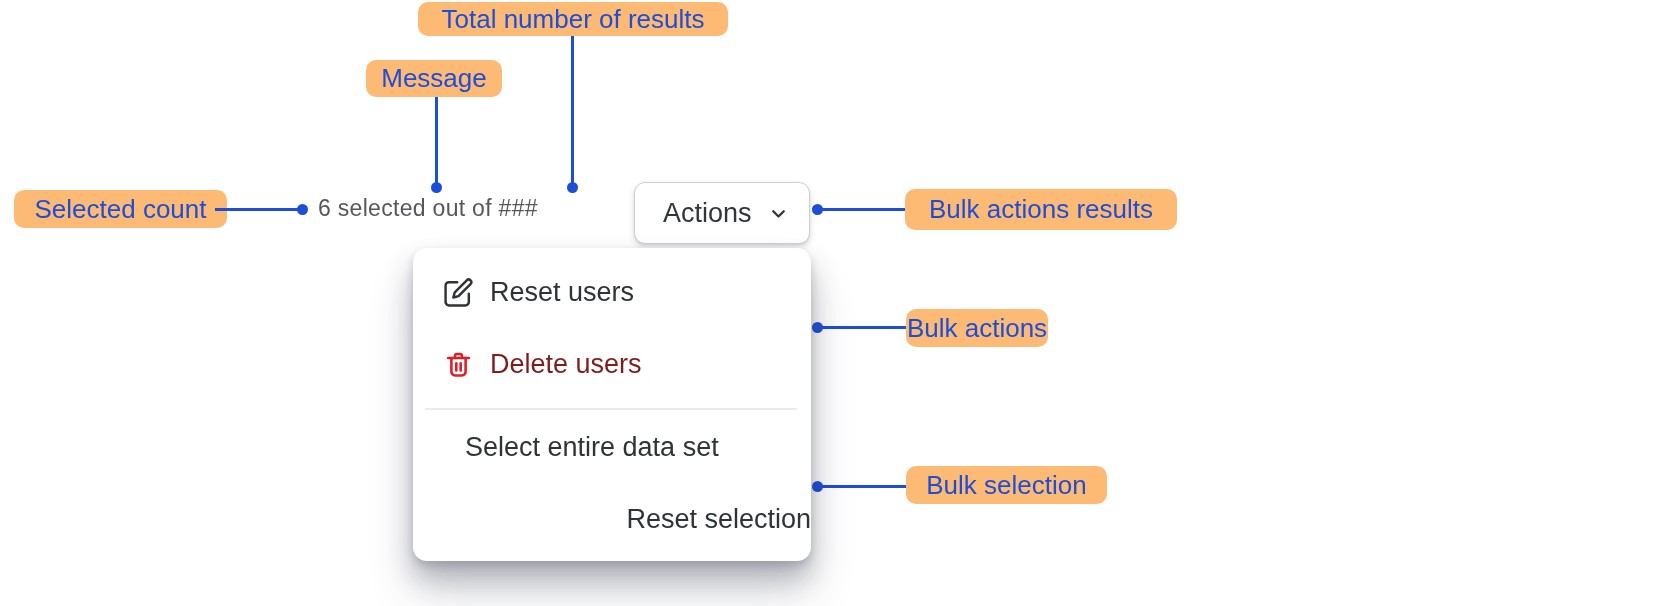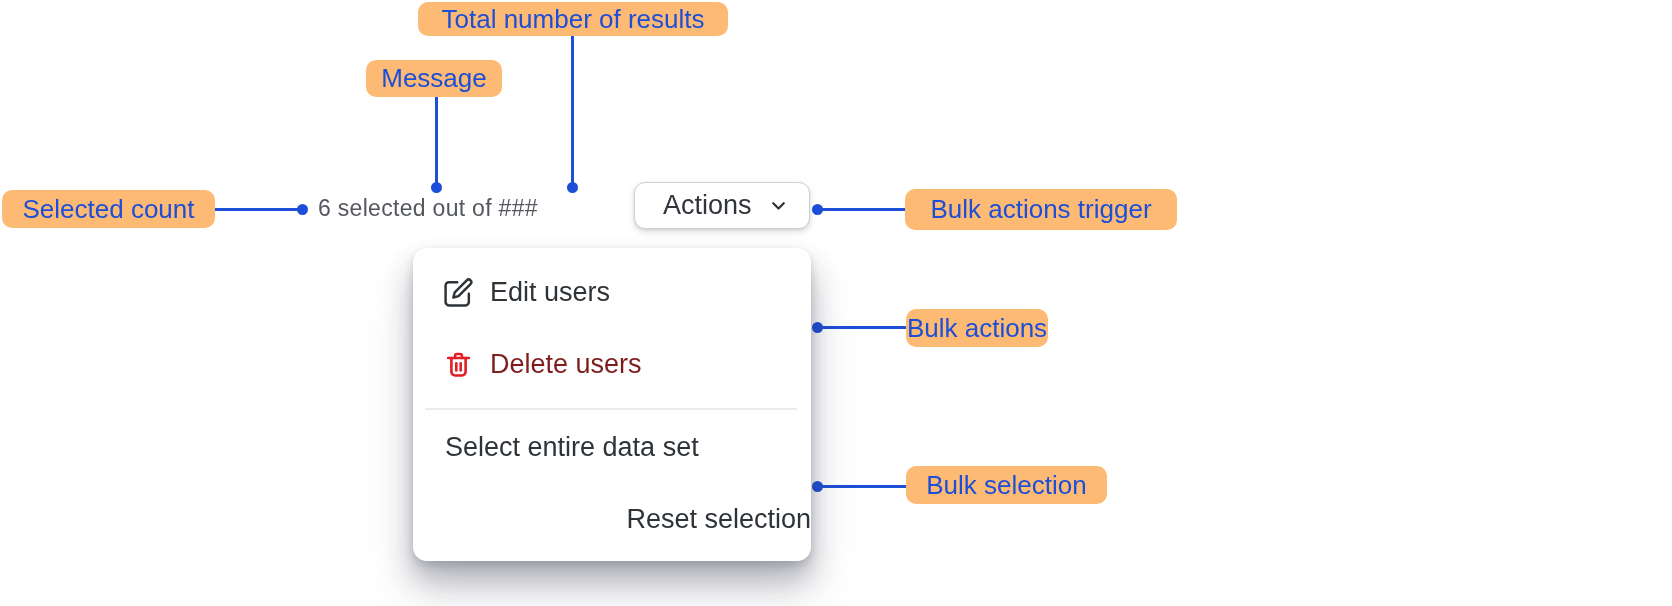--- a/index.html
+++ b/index.html
@@ -23,21 +23,21 @@
   }
   .line{position:absolute;background:#1d4ed8;}
   .dot{position:absolute;width:11px;height:11px;border-radius:50%;background:#1d4ed8;}
 
   
   .bulk-message{
     position:absolute;left:318px;top:195px;
     font-size:23px;color:#54575e;letter-spacing:.3px;
   }
   .actions-btn{
-    position:absolute;left:634px;top:182px;width:176px;height:47px;
+    position:absolute;left:634px;top:182px;width:176px;height:62px;
     box-sizing:border-box;
     background:#ffffff;
     border:1.5px solid #cdd0d4;
     border-radius:11px;
     display:flex;align-items:center;justify-content:space-between;
     padding:0 20px 0 28px;
     font-size:27px;color:#31353b;
     box-shadow:0 3px 6px rgba(40,44,60,.16), 0 1px 2px rgba(0,0,0,.08);
     cursor:pointer;
   }
@@ -52,40 +52,40 @@
                0 32px 48px rgba(55,60,80,.16);
   }
   .menu-item{
     position:absolute;left:0;right:0;height:56px;
     display:flex;align-items:center;
     font-size:27px;color:#2e3338;
     cursor:pointer;
     box-sizing:border-box;
   }
   .menu-item.with-icon{padding-left:30px;gap:16px;}
-  .menu-item.text-only{padding-left:32px;}
+  .menu-item.text-only{padding-left:16px;margin-left:36px;}
   .menu-item.destructive{color:#7f1d1d;}
   .menu-item svg{display:block;flex:0 0 auto;}
   .menu-divider{
     position:absolute;left:12px;right:14px;top:160px;height:2px;
     background:#e9ebee;border:none;margin:0;
   }
 </style>
 </head>
 <body>
 
 <div class="canvas">
 
-  <div class="callout" style="left:2px;top:190px;width:213px;height:38px;">Selected count</div>
+  <div class="callout" style="left:14px;top:190px;width:213px;height:38px;">Selected count</div>
 
   <div class="callout" style="left:366px;top:60px;width:136px;height:37px;">Message</div>
 
   <div class="callout" style="left:418px;top:2px;width:310px;height:34px;">Total number of results</div>
 
-  <div class="callout" style="left:905px;top:189px;width:272px;height:41px;">Bulk actions trigger</div>
+  <div class="callout" style="left:905px;top:189px;width:272px;height:41px;">Bulk actions results</div>
 
   <div class="callout" style="left:906px;top:309px;width:142px;height:38px;">Bulk actions</div>
 
   <div class="callout" style="left:906px;top:466px;width:201px;height:38px;">Bulk selection</div>
 
   <div class="line" style="left:215px;top:208px;width:84px;height:3px;"></div>
   <div class="dot" style="left:297px;top:204px;"></div>
 
   <div class="line" style="left:435px;top:97px;width:3px;height:88px;"></div>
   <div class="dot" style="left:431px;top:182px;"></div>
@@ -115,21 +115,21 @@
 
   <div class="menu-panel">
 
     <div class="menu-item with-icon" style="top:16px;">
       <span>
         <svg width="31" height="31" viewBox="0 0 24 24" fill="none" stroke="#2e3338" stroke-width="1.9" stroke-linecap="round" stroke-linejoin="round">
           <path d="M11 4H4.6A2.6 2.6 0 0 0 2 6.6v12.8A2.6 2.6 0 0 0 4.6 22h12.8a2.6 2.6 0 0 0 2.6-2.6V13"></path>
           <path d="M18.4 2.6a2.05 2.05 0 0 1 2.9 2.9L12 14.8l-4 1.1 1.1-4 9.3-9.3z"></path>
         </svg>
       </span>
-      <span>Edit users</span>
+      <span>Reset users</span>
     </div>
 
     <div class="menu-item with-icon destructive" style="top:88px;">
       <span>
         <svg width="31" height="31" viewBox="0 0 24 24" fill="none" stroke="#e11d25" stroke-width="2" stroke-linecap="round" stroke-linejoin="round">
           <path d="M4 7h16"></path>
           <path d="M9.3 7V5.5c0-.9.7-1.6 1.6-1.6h2.2c.9 0 1.6.7 1.6 1.6V7"></path>
           <path d="M6.5 7v10.6a2.9 2.9 0 0 0 2.9 2.9h5.2a2.9 2.9 0 0 0 2.9-2.9V7"></path>
           <path d="M10.3 11v5.6"></path>
           <path d="M13.7 11v5.6"></path>

